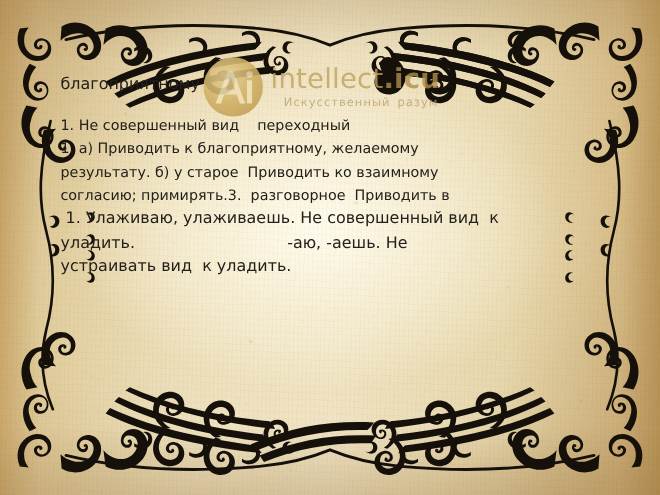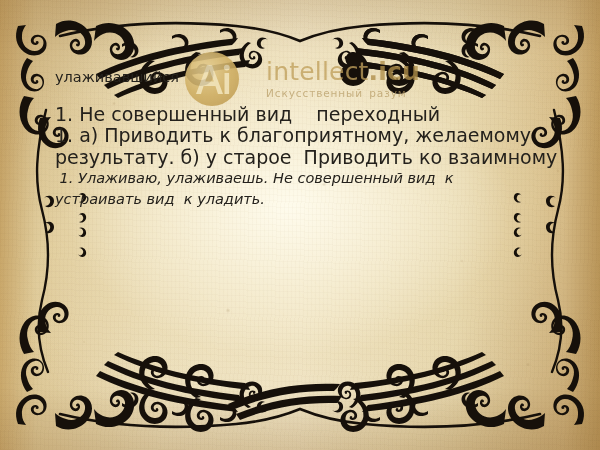--- a/index.html
+++ b/index.html
@@ -64,21 +64,20 @@
   
   #watermark {
     position: absolute;
     left: 185px;
     top: 50px;
     width: 260px;
     height: 58px;
     display: flex;
     align-items: center;
     pointer-events: none;
-    gap: 20px;
   }
   #wm-mark {
     width: 54px;
     height: 54px;
     border-radius: 50%;
     background: radial-gradient(circle at 38% 32%, #e6cf93 0%, #cfae62 52%, #b9954c 100%);
     opacity: .88;
     display: flex;
     align-items: center;
     justify-content: center;
@@ -94,47 +93,47 @@
     font-family: "DejaVu Sans", "Liberation Sans", sans-serif;
   }
   #wm-title .dom { font-weight: bold; color: #b08f4a; }
   #wm-sub {
     margin-top: 4px;
     font-size: 10.5px;
     color: #b59a63;
     opacity: .72;
     letter-spacing: .9px;
     word-spacing: 2px;
+    margin-left: 12px;
   }
 
   
   #article {
     position: absolute;
     left: 55px;
     top: 68px;
     width: 500px;
     color: #24211c;
   }
   .headword {
     font-size: 14.5px;
     line-height: 1.25;
     margin: 0 0 18px 0;
     white-space: nowrap;
   }
   .body-block {
-    font-size: 19px;
+    font-size: 13px;
     line-height: 21.3px;
     margin: 0;
   }
   .body-block .ln { display: block; white-space: pre; }
   .forms-block {
     font-size: 14.5px;
     line-height: 21.3px;
     margin: 0;
-    font-style: italic;
   }
   .forms-block .ln { display: block; white-space: pre; }
 </style>
 </head>
 <body>
 
 <div id="page">
 
   <div id="grain"></div>
   <div id="speckle"></div>
@@ -237,27 +236,29 @@
         <circle cx="34.8" cy="5.6" r="2.9" fill="#f1e3b8" opacity=".92"></circle>
       </svg>
     </div>
     <div id="wm-text">
       <div id="wm-title"><span>intellect</span><span class="dom">.icu</span></div>
       <div id="wm-sub">Искусственный  разум</div>
     </div>
   </div>
 
   <div id="article">
-    <p class="headword">улаживавшийся</p>
+    <p class="headword">благоприятному</p>
 
     <p class="body-block">
       <span class="ln">1. Не совершенный вид    переходный</span>
       <span class="ln">1. а) Приводить к благоприятному, желаемому</span>
       <span class="ln">результату. б) у старое  Приводить ко взаимному</span>
+      <span class="ln">согласию; примирять.3.  разговорное  Приводить в</span>
     </p>
 
     <p class="forms-block">
       <span class="ln"> 1. Улаживаю, улаживаешь. Не совершенный вид  к</span>
+      <span class="ln">уладить.                              -аю, -аешь. Не</span>
       <span class="ln">устраивать вид  к уладить.</span>
     </p>
   </div>
 
 </div>
 
 </body></html>

